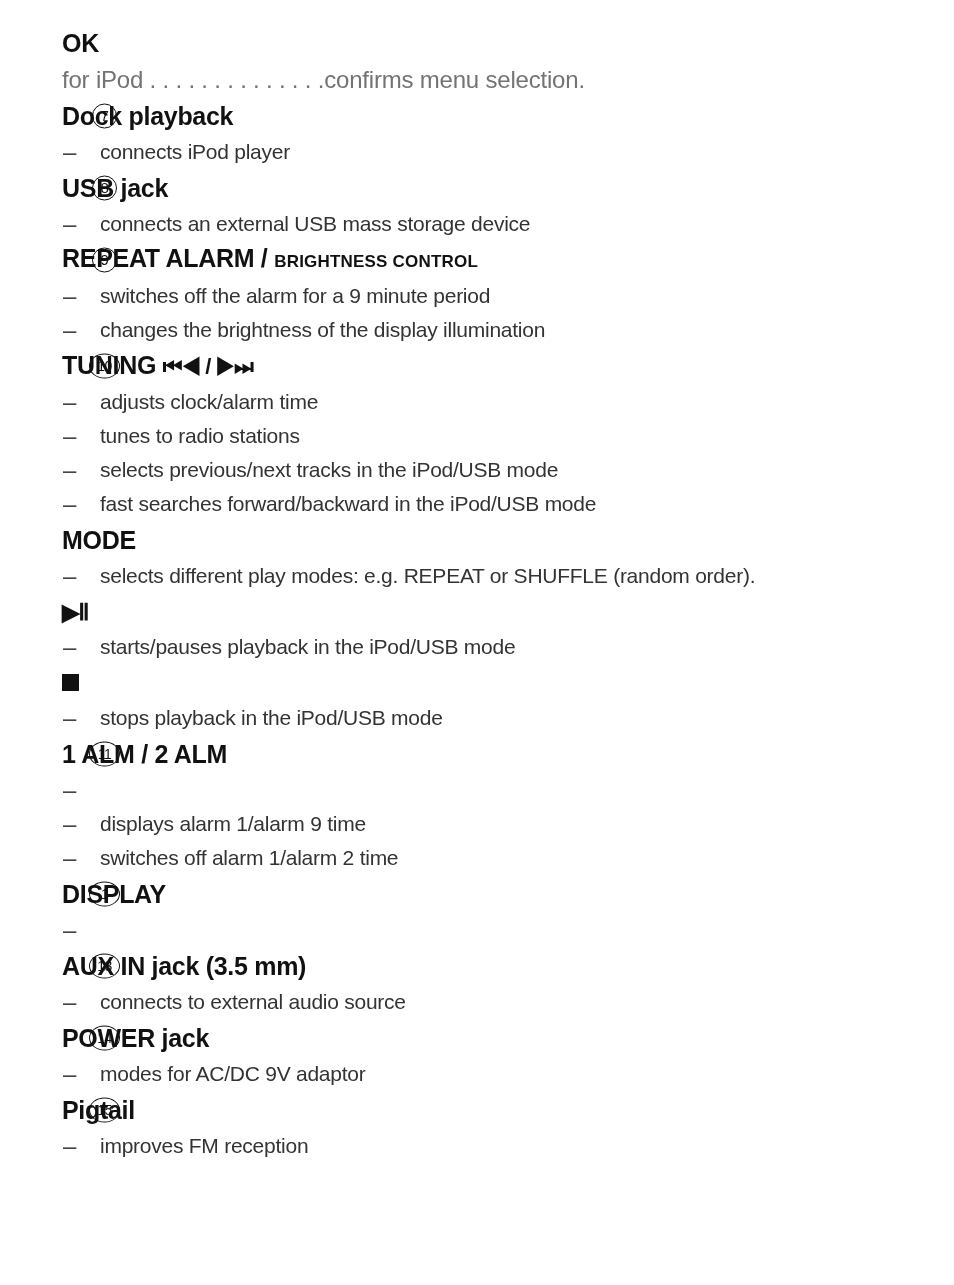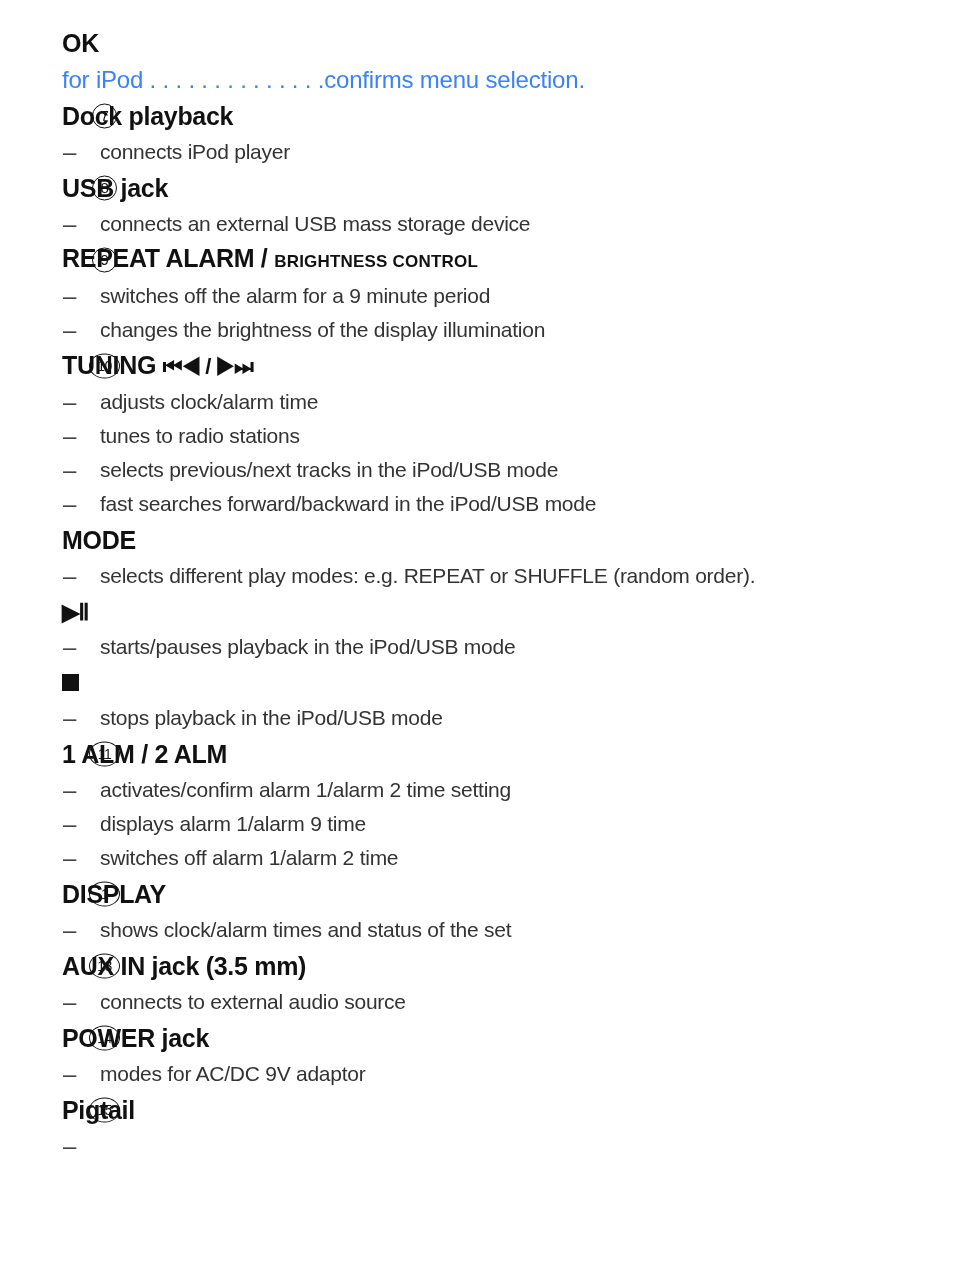--- a/index.html
+++ b/index.html
@@ -91,21 +91,21 @@
     position: relative;
     height: 35px;
     display: flex;
     align-items: center;
     padding-left: 62px;
   }
   .plain-text {
     font-size: 24px;
     line-height: 28px;
     font-weight: 400;
-    color: #3b82f6;
+    color: #737373;
     letter-spacing: -0.2px;
     white-space: pre;
   }
 
   
   .bullet-row {
     position: relative;
     height: 34px;
     display: flex;
     align-items: center;
@@ -247,39 +247,37 @@
           <span class="bullet-text">stops playback in the iPod/USB mode</span>
         </div>
       </div>
       <div class="entry">
         <div class="heading-row">
           <span class="marker wide">11</span>
           <span class="heading"><span>1 ALM / 2 ALM</span></span>
         </div>
         <div class="bullet-row" style="padding-left: 1px;">
           <span class="dash">–</span>
-          <span class="bullet-text">activates/confirm alarm 1/alarm 2 time setting</span>
         </div>
         <div class="bullet-row" style="padding-left: 1px;">
           <span class="dash">–</span>
           <span class="bullet-text">displays alarm 1/alarm 9 time</span>
         </div>
         <div class="bullet-row" style="padding-left: 1px;">
           <span class="dash">–</span>
           <span class="bullet-text">switches off alarm 1/alarm 2 time</span>
         </div>
       </div>
       <div class="entry">
         <div class="heading-row">
           <span class="marker wide">1</span>
           <span class="heading"><span>DISPLAY</span></span>
         </div>
         <div class="bullet-row" style="padding-left: 1px;">
           <span class="dash">–</span>
-          <span class="bullet-text">shows clock/alarm times and status of the set</span>
         </div>
       </div>
       <div class="entry">
         <div class="heading-row">
           <span class="marker wide">13</span>
           <span class="heading"><span>AUX IN jack (3.5 mm)</span></span>
         </div>
         <div class="bullet-row" style="padding-left: 1px;">
           <span class="dash">–</span>
           <span class="bullet-text">connects to external audio source</span>
@@ -295,16 +293,17 @@
           <span class="bullet-text">modes for AC/DC 9V adaptor</span>
         </div>
       </div>
       <div class="entry">
         <div class="heading-row">
           <span class="marker wide">15</span>
           <span class="heading"><span>Pigtail</span></span>
         </div>
         <div class="bullet-row" style="padding-left: 1px;">
           <span class="dash">–</span>
+          <span class="bullet-text">improves FM reception</span>
         </div>
       </div>
     </div>
 </div>
 
 </body></html>

